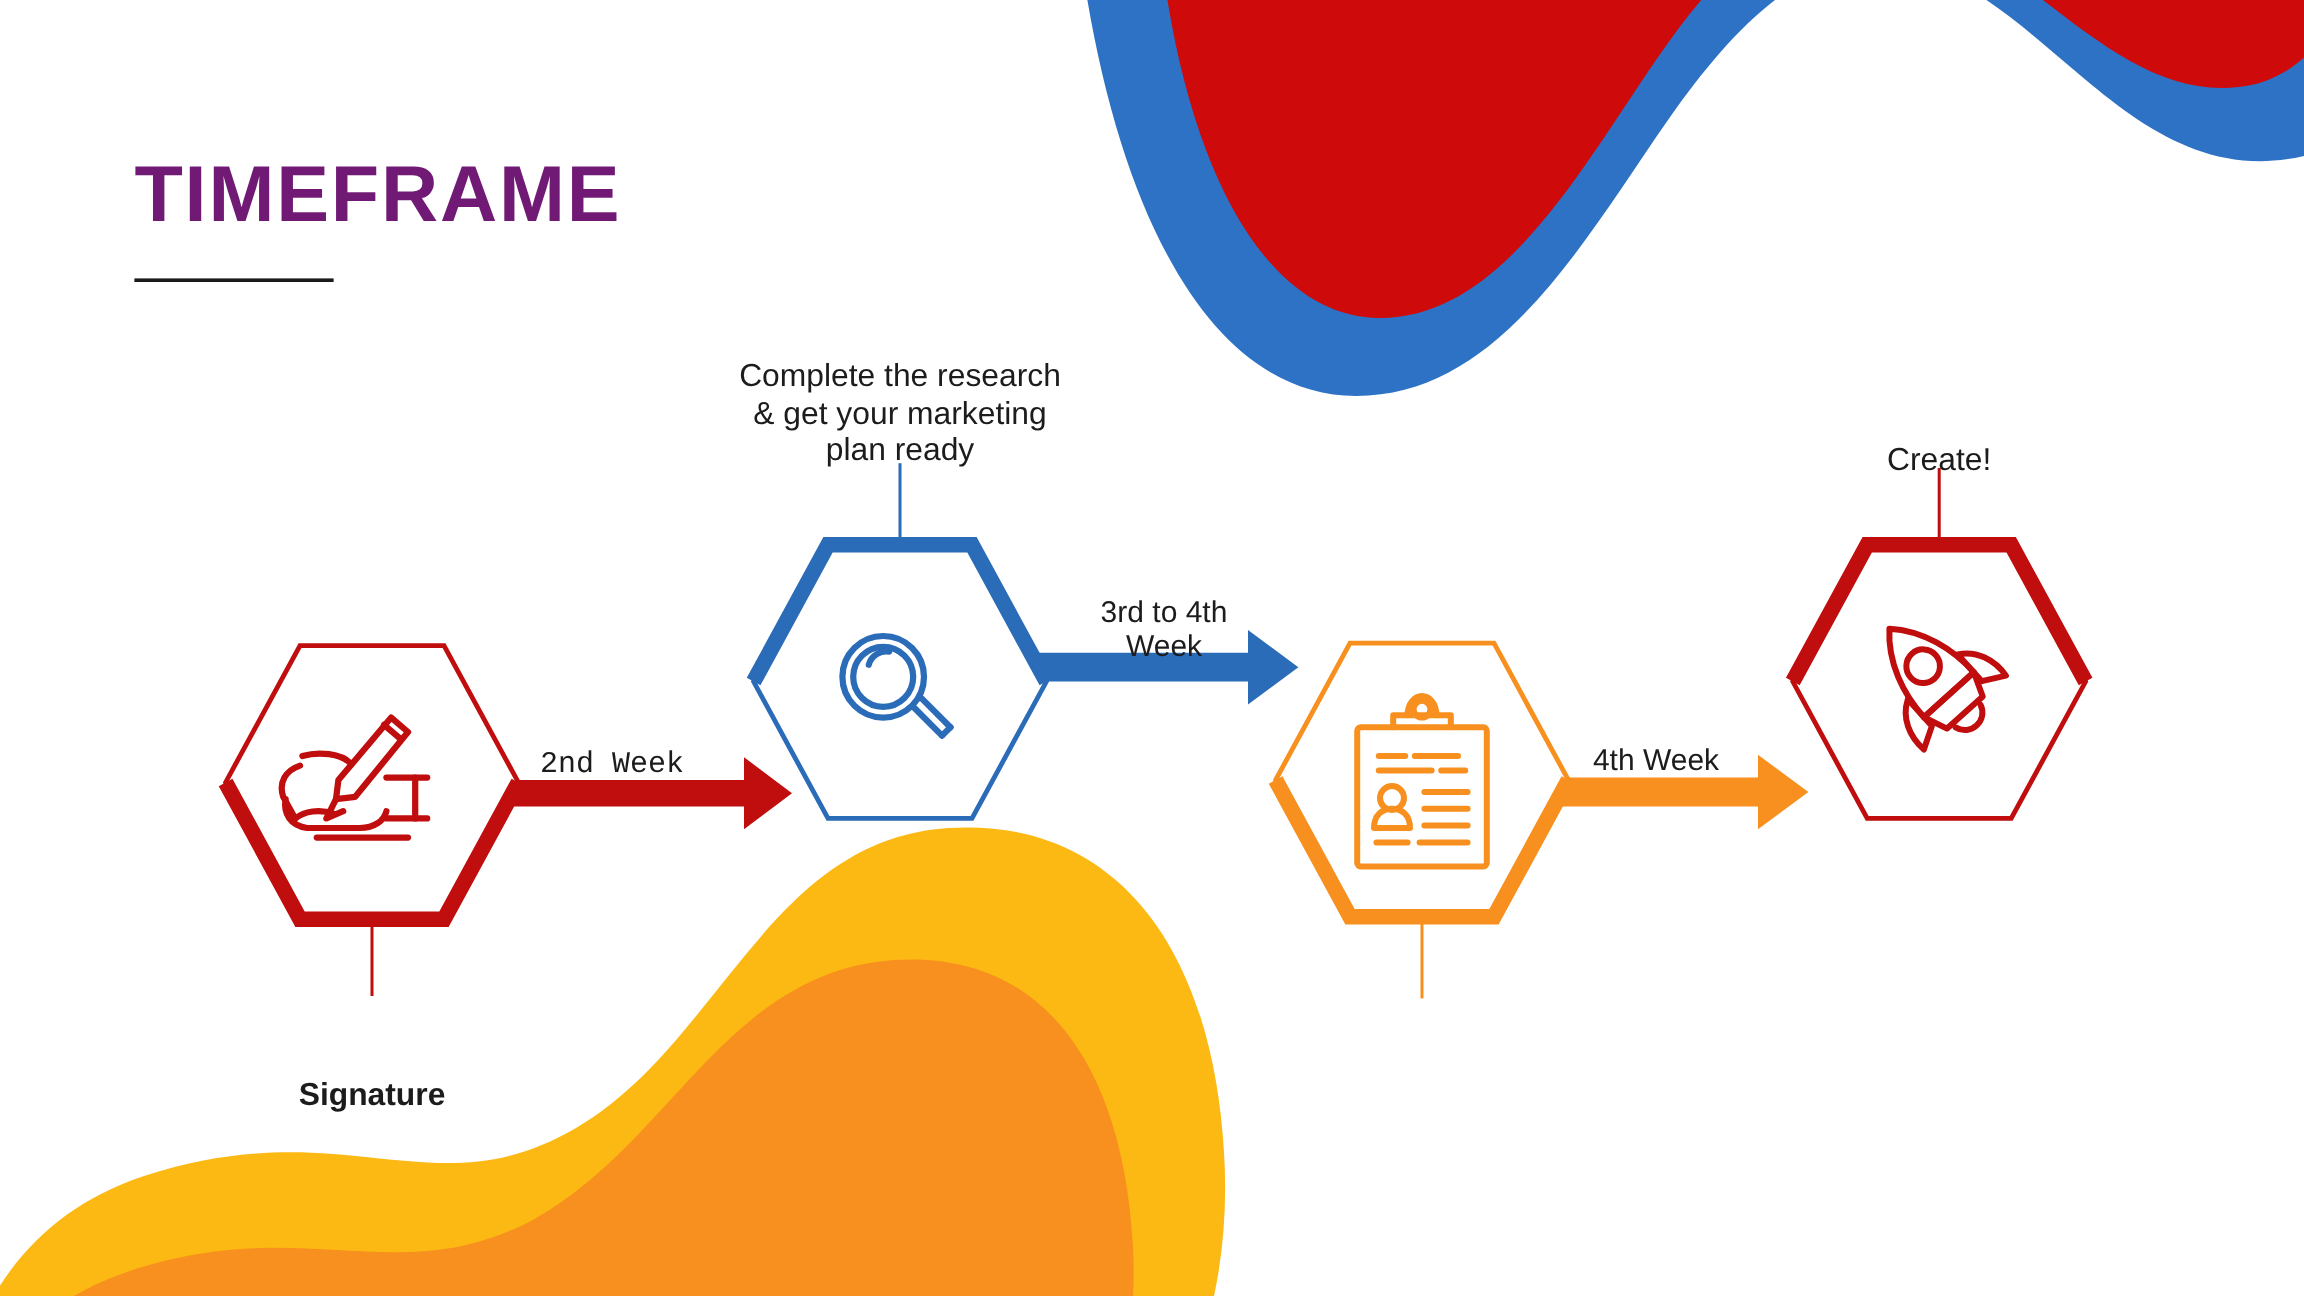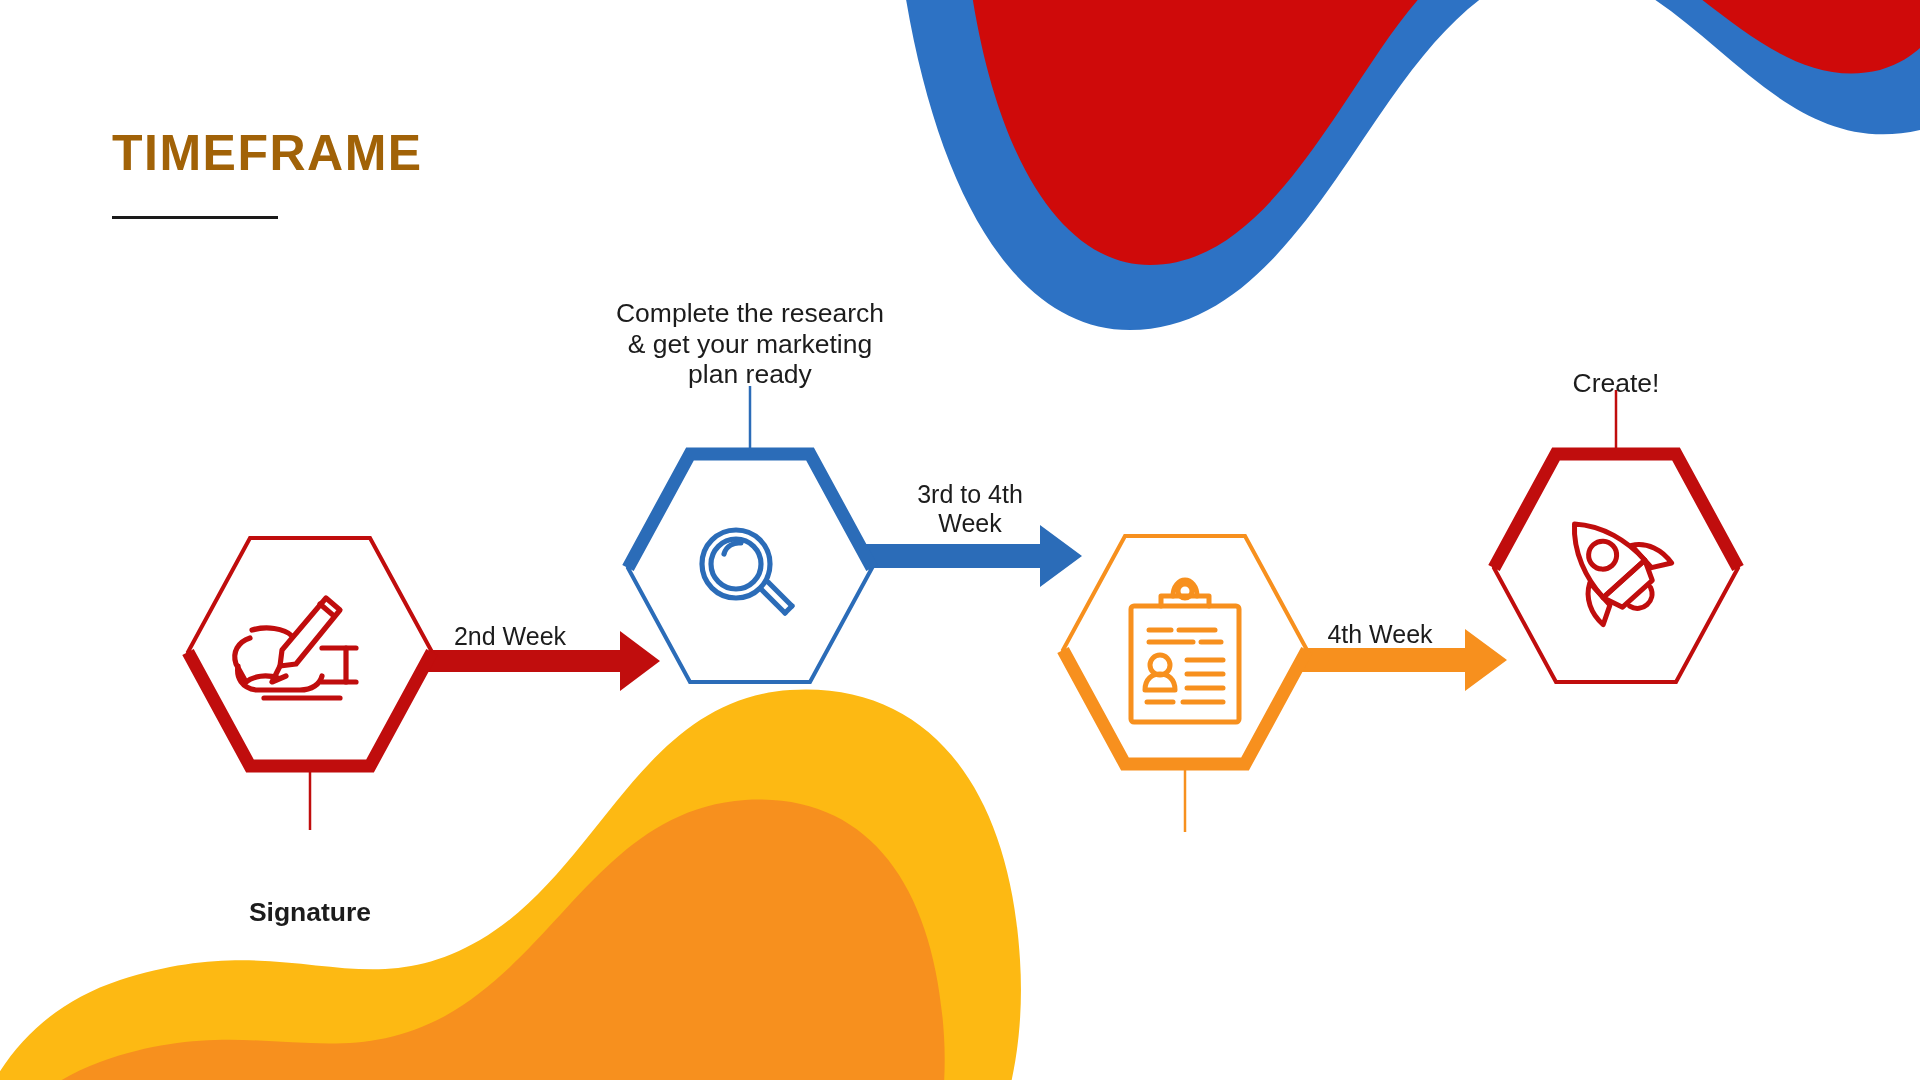--- a/index.html
+++ b/index.html
@@ -31,24 +31,24 @@
 
   
   #title-block {
     position: absolute;
     left: 112px;
     top: 128px;
     width: 700px;
   }
   #page-title {
     font-family: "Liberation Sans", sans-serif;
-    font-size: 50px;
+    font-size: 66px;
     font-weight: bold;
     letter-spacing: 1.5px;
-    color: #a16207;
+    color: #701a75;
     line-height: 1;
     margin: 0;
     white-space: nowrap;
   }
   #title-rule {
     margin-top: 38px;
     width: 166px;
     height: 3px;
     background: #1a1a1a;
   }
@@ -245,20 +245,20 @@
 
         <path d="M 102 136 L 158 136 L 150 156 L 110 156 Z"></path>
 
         <path d="M 116 160 C 120 174, 140 174, 144 160"></path>
       </g>
     </svg>
   </div>
 
   <div class="label step-caption" style="left:1516px; top:348px; width:200px;">Create!</div>
 
-  <div class="label connector-caption" style="left:400px; top:602px; width:220px;">2nd Week</div>
-
-  <div class="label connector-caption" style="left:880px; top:460px; width:180px;">3rd to 4th
+  <div class="label connector-caption" style="left:400px; top:602px; width:220px;font-family:Liberation Mono, monospace;">2nd Week</div>
+
+  <div class="label connector-caption" style="left:880px; top:476px; width:180px;">3rd to 4th
 Week</div>
 
   <div class="label connector-caption" style="left:1280px; top:600px; width:200px;">4th Week</div>
 
 </div>
 
 </body></html>

